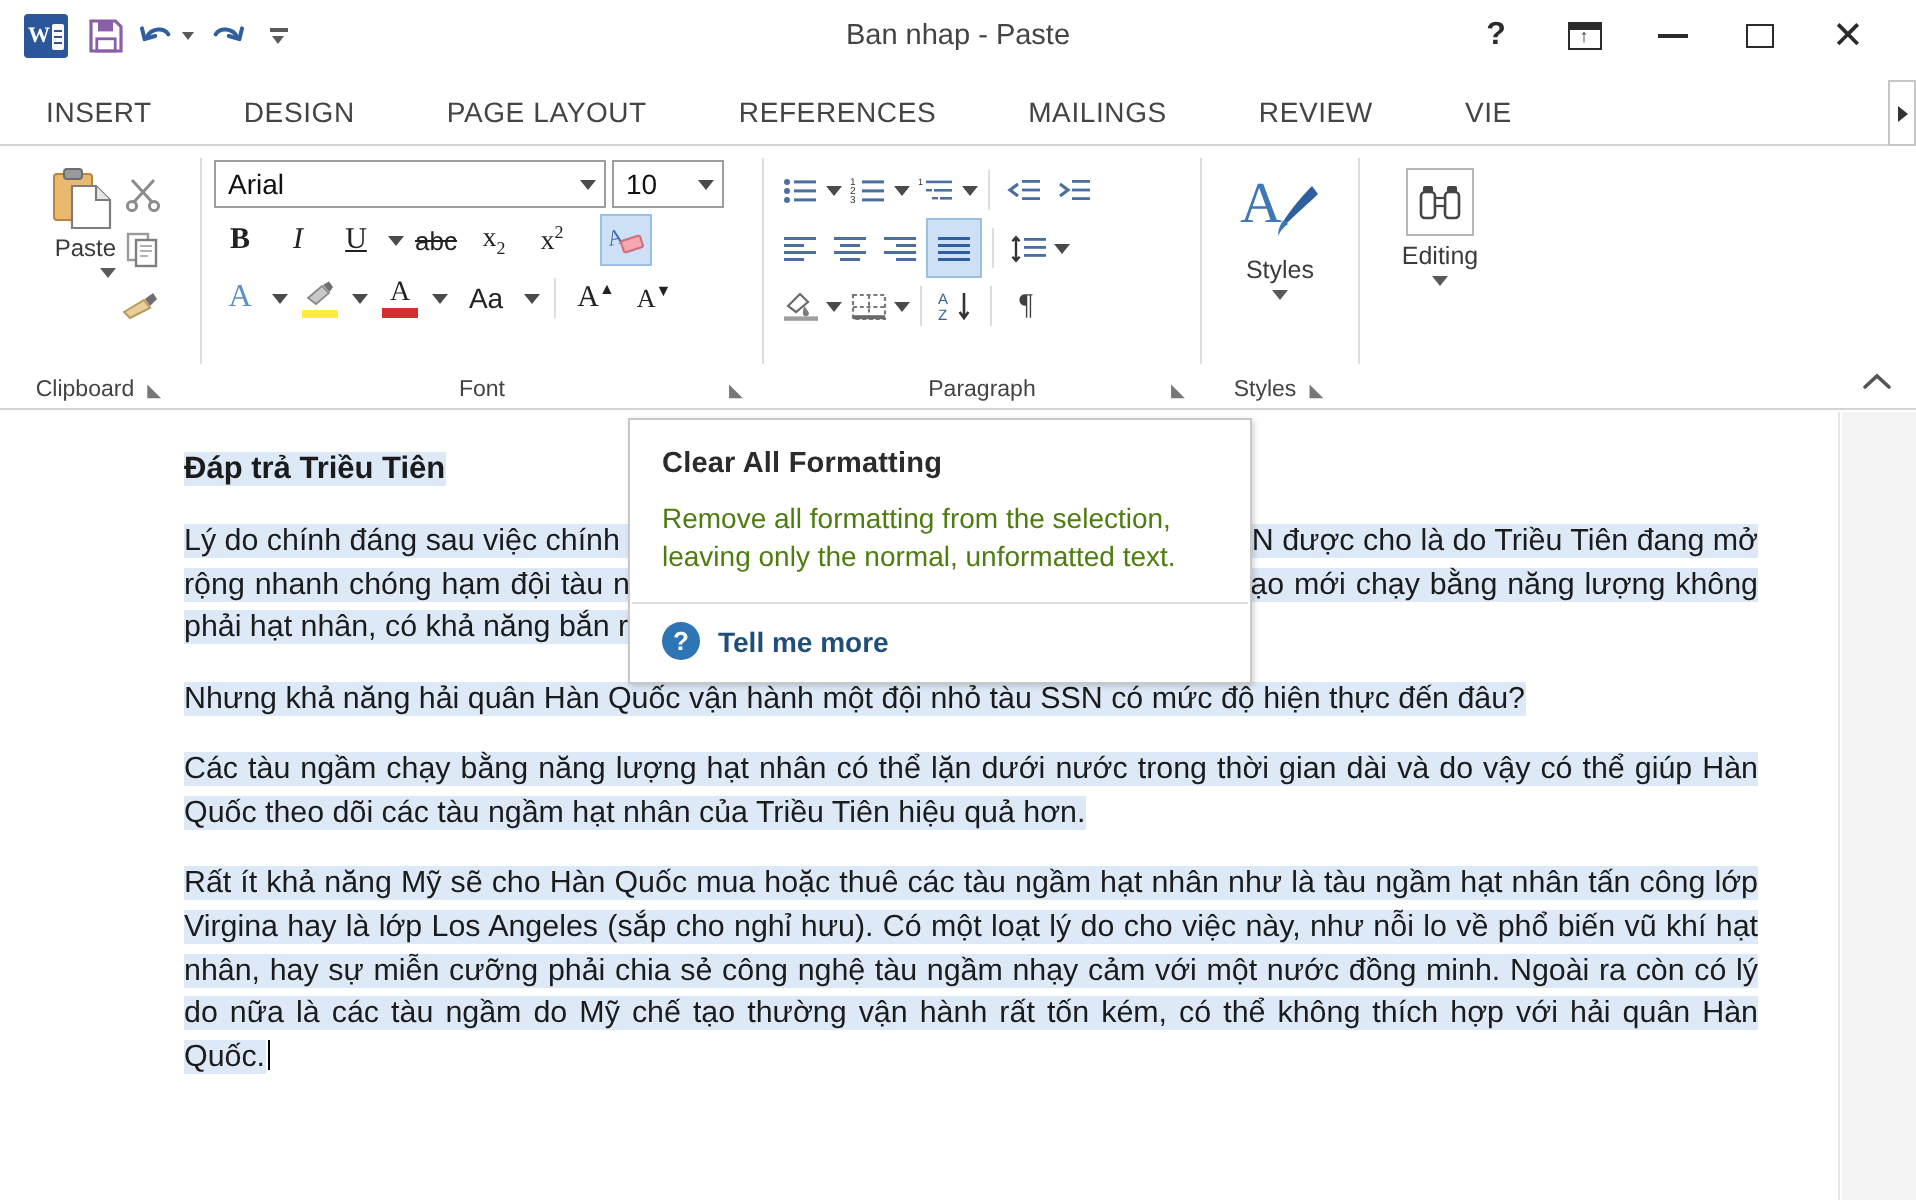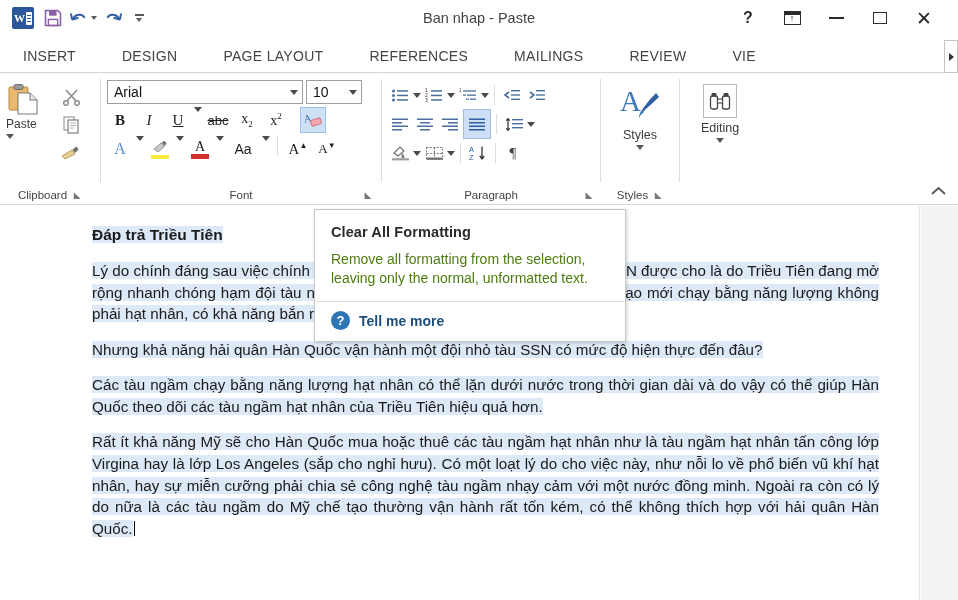--- a/index.html
+++ b/index.html
@@ -122,35 +122,35 @@
     width: 10px; height: 10px; position: relative; cursor: pointer;
     color: #777; font-size: 9px; line-height: 10px;
   }
 
   .btn { cursor: pointer; display: flex; align-items: center; justify-content: center; }
   .btn.sel { background: #cde0f5; border: 1px solid #9cc0e4; }
 
   
   .clip-grp { width: 100px; }
   .paste-big {
-    width: 52px; display: flex; flex-direction: column; align-items: flex-start;
+    width: 52px; display: flex; flex-direction: column; align-items: flex-end;
     cursor: pointer; padding-top: 2px;
   }
   .clipboard-icon { width: 34px; height: 34px; }
   .paste-lbl { font-size: 12px; color: #3b3b3b; margin-top: 1px; }
   .paste-arr {
     width: 0; height: 0; border-left: 4px solid transparent;
     border-right: 4px solid transparent; border-top: 5px solid #5a5a5a; margin-top: 3px;
   }
   .clip-small { display: flex; flex-direction: column; gap: 4px; padding-top: 4px; }
   .clip-small .btn { width: 26px; height: 24px; }
 
   
   .font-grp { width: 280px; }
-  .font-row { display: flex; align-items: flex-start; gap: 3px; margin-bottom: 3px; }
+  .font-row { display: flex; align-items: center; gap: 3px; margin-bottom: 3px; }
   .font-name-box {
     width: 196px; height: 24px; border: 1px solid #9e9e9e; background: #fff;
     display: flex; align-items: center; padding: 0 4px 0 6px; cursor: text;
   }
   .font-name-box .val { flex: 1; font-size: 14px; color: #111; font-family: "Liberation Sans", sans-serif; }
   .font-size-box {
     width: 56px; height: 24px; border: 1px solid #9e9e9e; background: #fff;
     display: flex; align-items: center; padding: 0 4px 0 6px; cursor: text;
   }
   .font-size-box .val { flex: 1; font-size: 14px; color: #111; }

